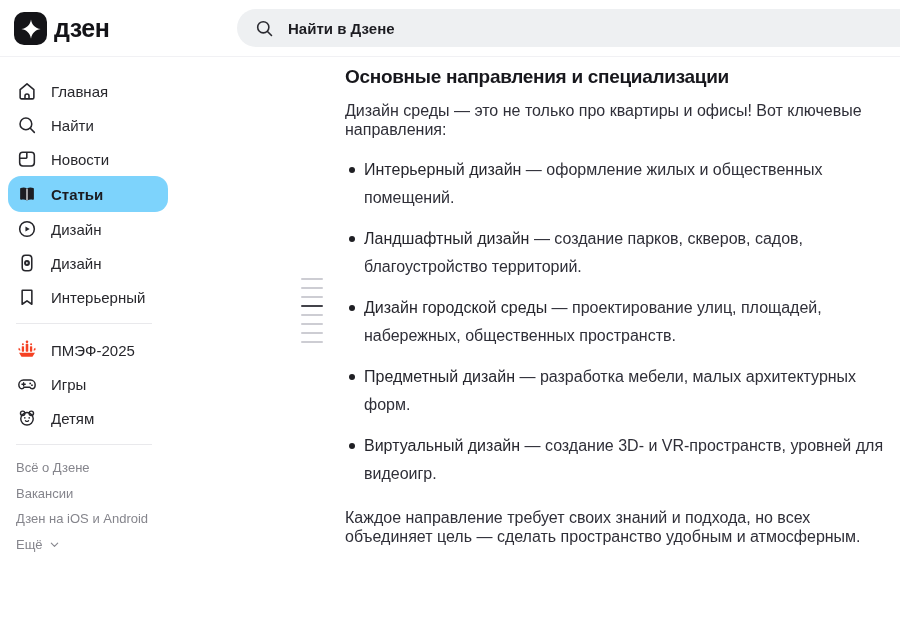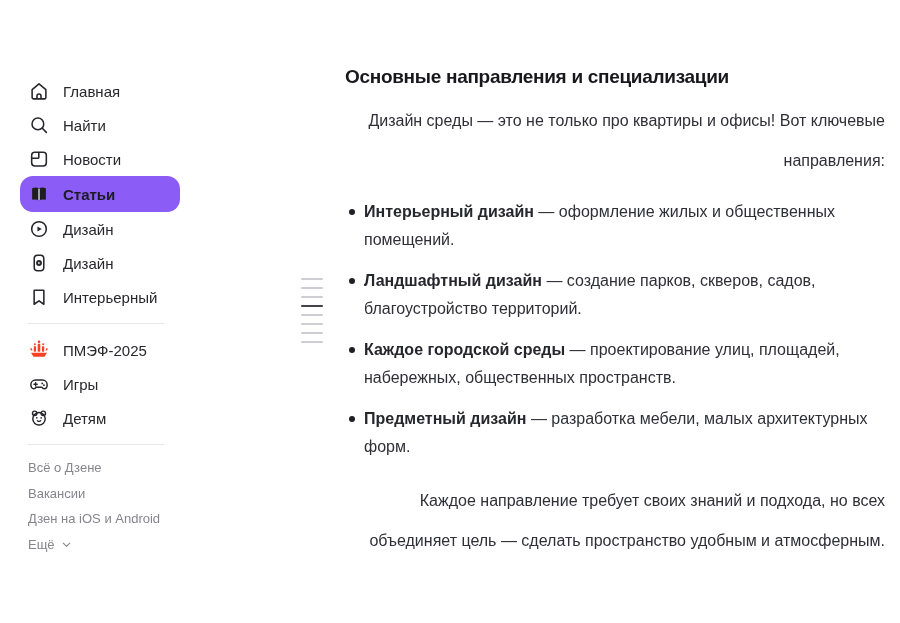--- a/index.html
+++ b/index.html
@@ -15,53 +15,70 @@
                display:flex; align-items:center; justify-content:center; }
   .logo-text { font-size:25px; font-weight:700; color:#141418; letter-spacing:-0.5px; }
   .search-pill { position:absolute; left:237px; top:9px; right:-24px; height:38px;
                  background:#eef0f2; border-radius:19px; display:flex; align-items:center;
                  padding-left:17px; gap:13px; }
   .search-pill input { border:none; background:transparent; outline:none; flex:1;
                  font-family:"Liberation Sans", sans-serif; font-size:15px; font-weight:600; color:#1d1d22; }
   .search-pill input::placeholder { color:#1d1d22; opacity:1; }
 
   
-  .sidebar { position:absolute; left:12px; top:57px; width:176px; padding-top:17px; }
+  .sidebar { position:absolute; left:0; top:57px; width:176px; padding-top:17px; }
   .side-item { display:flex; align-items:center; gap:13px; height:34px; margin:0 8px 0 8px;
                padding:0 8px; border-radius:13px; cursor:pointer; }
   .side-item .lbl { font-size:15px; color:#27272c; }
-  .side-item.selected { background:#8b5cf6; height:36px; }
+  .side-item.selected { background:#7dd3fc; height:36px; }
   .side-item.selected .lbl { font-weight:700; color:#1b1b20; }
   .side-item svg { flex:0 0 auto; }
   .side-divider { height:1px; background:#e9e9ec; margin:9px 24px 9px 16px; }
   .side-footer { padding:6px 0 0 16px; }
   .side-link { font-size:13px; color:#85858c; margin-bottom:10.5px; cursor:pointer; }
   .side-more { display:flex; align-items:center; gap:6px; font-size:13px; color:#85858c; cursor:pointer; }
 
   
   .article-nav { position:absolute; left:301px; top:278px; display:flex; flex-direction:column; gap:7px; }
   .article-nav .seg { width:22px; height:2px; border-radius:1px; background:#cdcdd3; cursor:pointer; }
   .article-nav .seg.active { background:#43434a; }
 
   
   .content { position:absolute; left:345px; top:57px; width:540px; }
   .content h1 { font-size:19px; font-weight:700; color:#17171c; letter-spacing:-0.3px;
                 margin-top:9px; margin-bottom:13px; }
-  .content p { font-size:16px; line-height:40px; color:#2f2f38;text-align:right; }
+  .content p { font-size:16px; line-height:19px; color:#2f2f38; }
   .bullets { list-style:none; margin:17px 0 20px 0; }
   .bullets li { position:relative; padding-left:19px; font-size:16px; line-height:28px; margin-bottom:13px; }
   .bullets li::before { content:""; position:absolute; left:4px; top:11px; width:6px; height:6px;
                         border-radius:50%; background:#1f1f24; }
-  .bullets .term { font-weight:700; color:#26262d;text-align:right; }
+  .bullets .term { font-weight:400; color:#26262d;text-align:right; }
 </style>
 </head>
 <body>
 
 <div class="screen">
 
+  <div class="header">
+    <div class="logo">
+      <div class="logo-mark">
+        <svg width="22" height="22" viewBox="0 0 24 24">
+          <path d="M12 1.5c.9 5.8 4.7 9.6 10.5 10.5C16.7 12.9 12.9 16.7 12 22.5 11.1 16.7 7.3 12.9 1.5 12 7.3 11.1 11.1 7.3 12 1.5Z" fill="#fff"></path>
+        </svg>
+      </div>
+      <span class="logo-text">дзен</span>
+    </div>
+    <div class="search-pill">
+      <svg width="21" height="21" viewBox="0 0 24 24">
+        <circle cx="10.6" cy="10.6" r="6.4" fill="none" stroke="#2a2a30" stroke-width="1.8"></circle>
+        <path d="M15.4 15.4 20 20" stroke="#2a2a30" stroke-width="1.8" stroke-linecap="round"></path>
+      </svg>
+      <input type="text" placeholder="Найти в Дзене" style="">
+    </div>
+  </div>
 
   <nav class="sidebar">
 
     <div class="side-item">
       <svg width="22" height="22" viewBox="0 0 24 24">
         <path d="M4.5 10.6 12 4.2l7.5 6.4V19a1.6 1.6 0 0 1-1.6 1.6H6.1A1.6 1.6 0 0 1 4.5 19Z" fill="none" stroke="#26262b" stroke-width="1.7" stroke-linejoin="round"></path>
         <path d="M9.8 20.4v-3a2.2 2.2 0 0 1 4.4 0v3" fill="none" stroke="#26262b" stroke-width="1.7"></path>
       </svg>
       <span class="lbl">Главная</span>
     </div>
@@ -187,24 +204,27 @@
     <p>Дизайн среды — это не только про квартиры и офисы! Вот ключевые направления:</p>
 
     <ul class="bullets">
       <li>
         <span class="term">Интерьерный дизайн</span><span> — оформление жилых и общественных помещений.</span>
       </li>
       <li>
         <span class="term">Ландшафтный дизайн</span><span> — создание парков, скверов, садов, благоустройство территорий.</span>
       </li>
       <li>
-        <span class="term">Каждое городской среды</span><span> — проектирование улиц, площадей, набережных, общественных пространств.</span>
+        <span class="term">Дизайн городской среды</span><span> — проектирование улиц, площадей, набережных, общественных пространств.</span>
       </li>
       <li>
         <span class="term">Предметный дизайн</span><span> — разработка мебели, малых архитектурных форм.</span>
       </li>
+      <li>
+        <span class="term">Виртуальный дизайн</span><span> — создание 3D- и VR-пространств, уровней для видеоигр.</span>
+      </li>
     </ul>
 
     <p>Каждое направление требует своих знаний и подхода, но всех объединяет цель — сделать пространство удобным и атмосферным.</p>
 
   </main>
 
 </div>
 
 </body></html>

